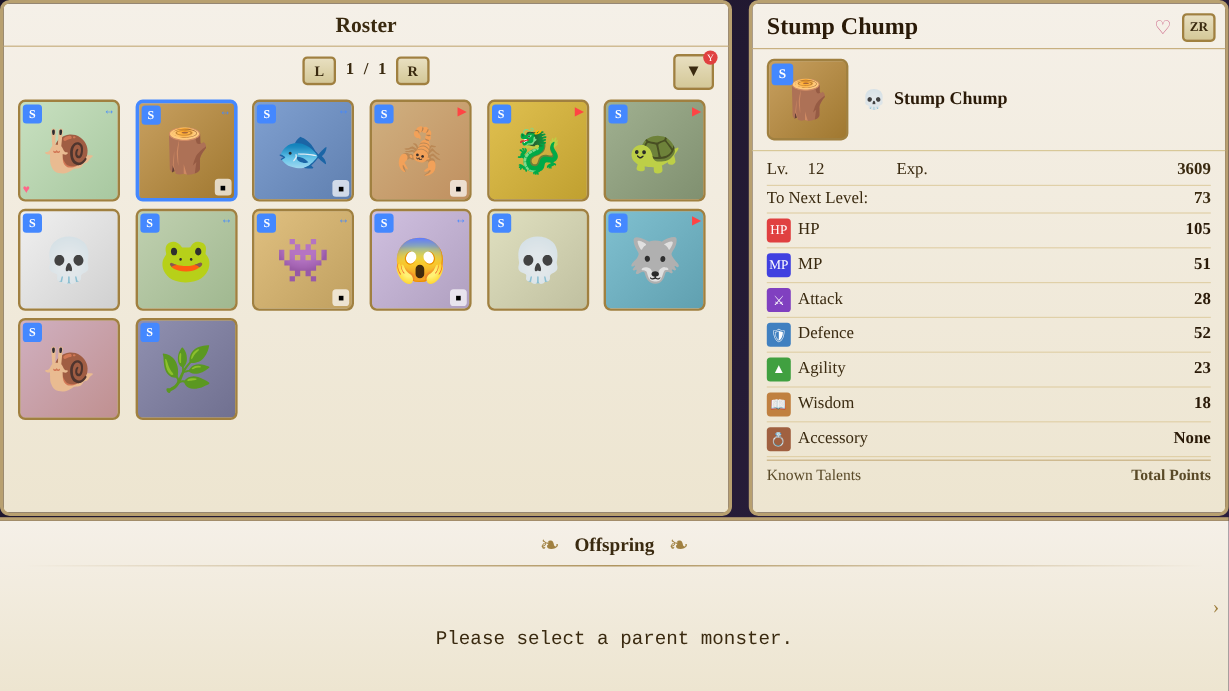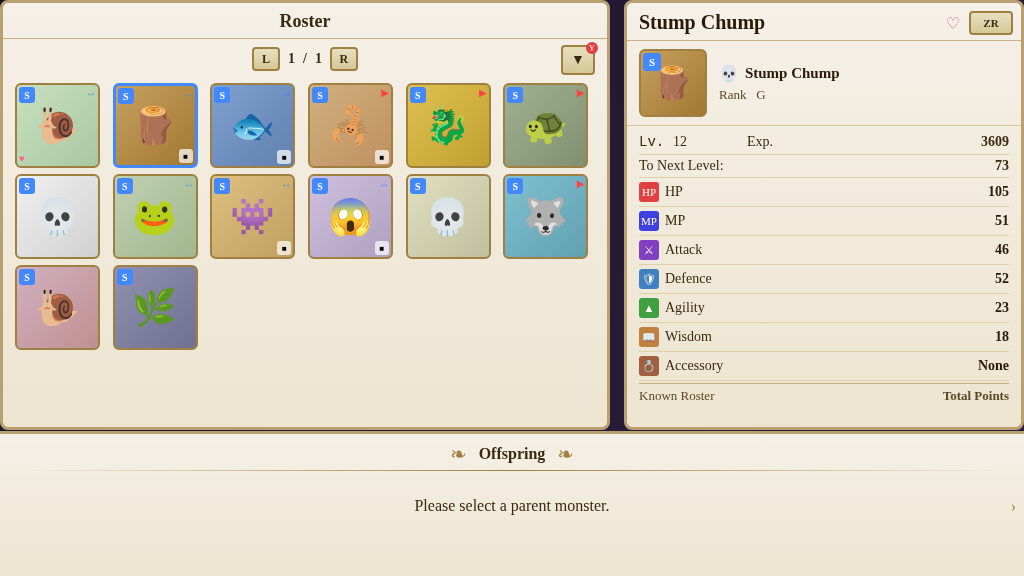--- a/index.html
+++ b/index.html
@@ -295,21 +295,21 @@
 
     .corner-btns {
       position: absolute;
       top: 8px;
       right: 8px;
       display: flex;
       gap: 4px;
     }
 
     .corner-btn {
-      width: 44px;
+      width: 28px;
       height: 24px;
       background: linear-gradient(180deg, #e8dfc0 0%, #d4c898 100%);
       border: 2px solid #a08040;
       border-radius: 4px;
       display: flex;
       align-items: center;
       justify-content: center;
       font-size: 11px;
       font-weight: bold;
       color: #3a2a10;
@@ -382,21 +382,21 @@
 
     .level-row {
       display: flex;
       align-items: center;
       padding: 4px 0;
       border-bottom: 1px solid #e0d0a8;
       font-size: 14px;
       color: #3a2a10;
     }
 
-    .level-row .label { width: 30px; font-family: Liberation Mono, monospace; }
+    .level-row .label { width: 30px; }
     .level-row .val { font-weight: normal; margin-left: 4px; }
     .level-row .exp-label { margin-left: 60px; }
     .level-row .exp-val { margin-left: auto; font-weight: bold; }
 
     .next-level-row {
       display: flex;
       align-items: center;
       padding: 3px 0;
       border-bottom: 1px solid #e0d0a8;
       font-size: 14px;
@@ -464,23 +464,24 @@
     .offspring-arrow {
       position: absolute;
       right: 8px;
       bottom: 60px;
       font-size: 16px;
       color: #a08040;
     }
 
     .offspring-content {
       display: flex;
-      align-items: center;
+      align-items: flex-end;
       justify-content: center;
       height: 70px;
+      font-family: Liberation Mono, monospace;
     }
 
     .offspring-prompt {
       font-size: 16px;
       color: #3a2a10;
     }
   </style>
 </head>
 <body>
 
@@ -589,25 +590,20 @@
     <div class="monster-info-row">
       <div class="monster-portrait">
         <div class="portrait-badge">S</div>
         🪵
       </div>
       <div class="monster-meta">
         <div class="monster-meta-name">
           <span class="skull-icon">💀</span>
           <span>Stump Chump</span>
         </div>
-        <div class="rank-text">
-          <span>Rank</span>
-          &nbsp;
-          <span>G</span>
-        </div>
       </div>
       <div class="corner-btns">
         <button class="heart-btn">♡</button>
         <div class="corner-btn">ZR</div>
       </div>
     </div>
 
     <div class="stats-body">
 
       <div class="level-row">
@@ -636,21 +632,21 @@
           <span>MP</span>
         </div>
         <span class="stat-value">51</span>
       </div>
 
       <div class="stat-row">
         <div class="stat-label">
           <div class="stat-icon atk">⚔</div>
           <span>Attack</span>
         </div>
-        <span class="stat-value">46</span>
+        <span class="stat-value">28</span>
       </div>
 
       <div class="stat-row">
         <div class="stat-label">
           <div class="stat-icon def">🛡</div>
           <span>Defence</span>
         </div>
         <span class="stat-value">52</span>
       </div>
 
@@ -672,21 +668,21 @@
 
       <div class="stat-row">
         <div class="stat-label">
           <div class="stat-icon acc">💍</div>
           <span>Accessory</span>
         </div>
         <span class="stat-value">None</span>
       </div>
 
       <div class="talents-row">
-        <span>Known Roster</span>
+        <span>Known Talents</span>
         <span class="val">Total Points</span>
       </div>
 
     </div>
   </div>
 
   <div class="bottom-section">
     <div class="offspring-header">
       <span class="offspring-deco">❧</span>
       <span class="offspring-title">Offspring</span>

